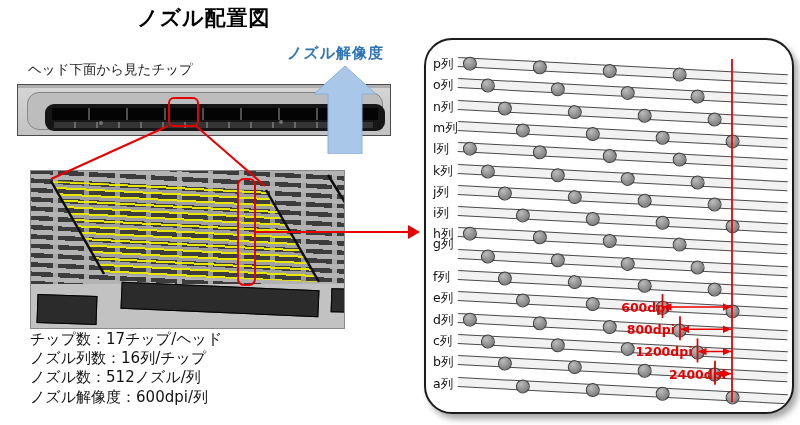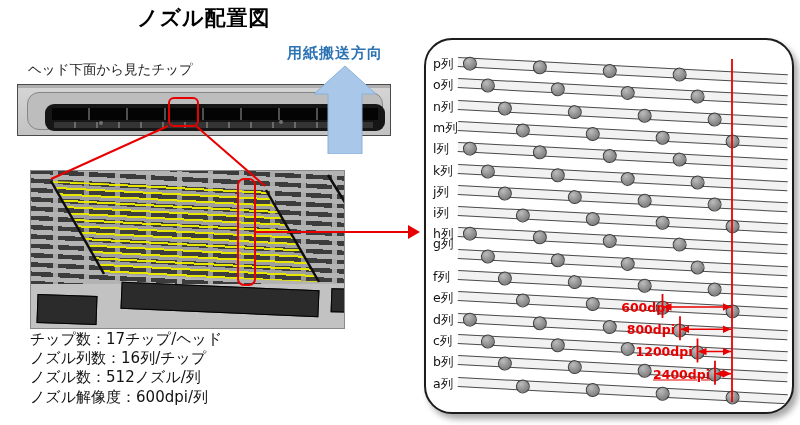--- a/index.html
+++ b/index.html
@@ -78,21 +78,21 @@
       <div class="abs head-band">
         <div class="abs head-slats-top"></div>
         <div class="abs head-slats-bot"></div>
       </div>
     </div>
     <div class="abs screw" style="left:81px;top:36px;"></div>
     <div class="abs screw" style="left:261px;top:35px;"></div>
     <div class="abs red-box" style="left:150px;top:12px;width:31px;height:30px;border-radius:6px;"></div>
   </div>
 
-  <div class="abs transport-label">用紙搬送方向</div>
+  <div class="abs transport-label">ノズル解像度</div>
   <svg class="abs transport-arrow" width="62" height="88" viewBox="0 0 62 88">
     <polygon points="31,0 62,28 48,28 48,88 14,88 14,28 0,28" fill="#a9c7e9" stroke="#8ab0d8" stroke-width="1"></polygon>
   </svg>
 
   <div class="abs chip-img">
     <div class="abs chip-slats"></div>
     <div class="abs chip-lightband"></div>
     <div class="abs chip-yellow"></div>
     <svg class="abs" style="left:0;top:0;" width="315" height="159">
       <line x1="20" y1="10" x2="73" y2="103" stroke="#0d0d0d" stroke-width="2.5"></line>
@@ -250,17 +250,17 @@
         <polygon points="305,311.44980000000004 297,307.6498 297,315.24980000000005" fill="#e80000"></polygon>
         <line x1="289" y1="320.66679999999997" x2="289" y2="344.66679999999997" stroke="#e80000" stroke-width="1.8"></line>
         <line x1="290" y1="333.66679999999997" x2="305" y2="333.66679999999997" stroke="#e80000" stroke-width="1.6"></line>
         <polygon points="290,333.66679999999997 298,329.86679999999996 298,337.4668" fill="#e80000"></polygon>
         <polygon points="305,333.66679999999997 297,329.86679999999996 297,337.4668" fill="#e80000"></polygon>
       </svg>
     <div class="abs" id="labels-host" style="inset:0;">
         <span class="meas-label" style="left: 231.5px; top: 267.016px; margin-left: 12px;">600dpi</span>
         <span class="meas-label" style="left: 249px; top: 289.233px;">800dpi</span>
         <span class="meas-label" style="left: 266.5px; top: 311.45px;">1200dpi</span>
-        <span class="meas-label" style="left: 284px; top: 333.667px; text-decoration: underline;">2400dpi</span>
+        <span class="meas-label" style="left: 300px; top: 333.667px;">2400dpi</span>
       </div>
   </div>
 
 </div>
 
 </body></html>

